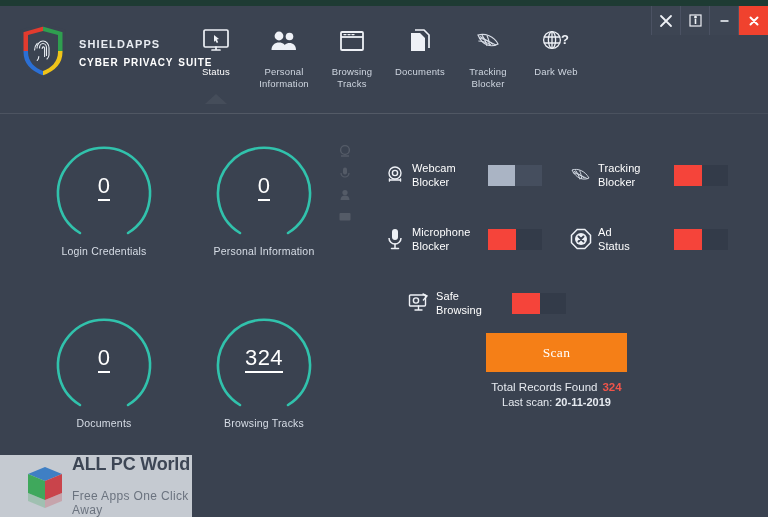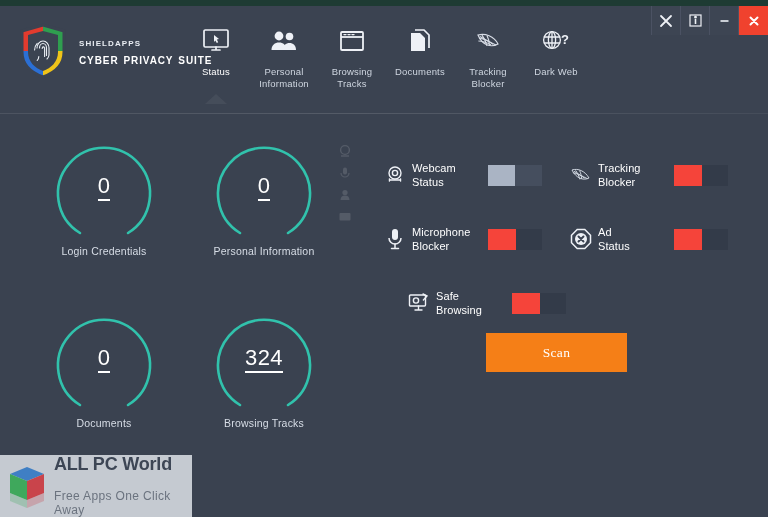--- a/index.html
+++ b/index.html
@@ -20,21 +20,21 @@
     background:#3b4351;
   }
   .header:after{
     content:"";position:absolute;left:0;bottom:0;width:768px;height:1px;
     background:linear-gradient(to right,rgba(255,255,255,.09),rgba(255,255,255,.13) 45%,rgba(255,255,255,.05));
   }
   .brand{position:absolute;left:16px;top:16px;display:flex;align-items:center;gap:9px;}
   .brand-logo{width:54px;height:58px;position:relative;flex:none;}
   .brand-text{line-height:1.15;padding-top:2px;}
   .brand-l1{
-    font-size:11px;color:#e8ecf2;letter-spacing:1.1px;font-weight:bold;
+    font-size:15px;color:#e8ecf2;letter-spacing:1.1px;font-weight:bold;
     font-variant:small-caps;text-transform:lowercase;
   }
   .brand-l2{
     font-size:14.5px;color:#ffffff;letter-spacing:.9px;font-weight:bold;
     font-variant:small-caps;text-transform:lowercase;margin-top:2px;
   }
   
   .nav{position:absolute;left:182px;top:14px;display:flex;align-items:flex-start;}
   .nav-item{
     width:68px;display:flex;flex-direction:column;align-items:center;
@@ -98,21 +98,21 @@
   }
   .scan-info{margin-top:9px;width:141px;text-align:center;}
   .records{font-size:11.5px;color:#e6eaf0;white-space:nowrap;}
   .records b{color:#f0544a;font-weight:bold;margin-left:5px;}
   .lastscan{font-size:11px;color:#e6eaf0;margin-top:3px;white-space:nowrap;}
   .lastscan b{font-weight:bold;margin-left:3px;}
   
   .wm{
     position:absolute;left:0;top:455px;width:192px;height:62px;
     background:rgba(233,236,241,.80);display:flex;align-items:center;gap:4px;
-    padding-left:4px;box-sizing:border-box;
+    padding-left:22px;box-sizing:border-box;
   }
   .wm-logo{width:46px;height:46px;flex:none;}
   .wm-t1{font-size:18px;font-weight:bold;color:#3d4655;letter-spacing:-.2px;line-height:19px;}
   .wm-t2{font-size:12px;color:#6b737f;letter-spacing:.35px;margin-top:15px;}
   .topstrip{position:absolute;left:0;top:0;width:768px;height:6px;background:#1e3b33;}
 </style>
 </head>
 <body>
 
 <div class="topstrip"></div>
@@ -348,21 +348,21 @@
         <div class="tg">
           <div class="tg-ico">
             <svg width="22" height="22" viewBox="0 0 22 22" fill="none" stroke="#eef1f6" stroke-width="1.4">
               <circle cx="11" cy="9" r="6"></circle>
                 <circle cx="11" cy="9" r="2.6"></circle>
               <path d="M5 17.5 a2 2 0 0 0 0 -3 M17 17.5 a2 2 0 0 1 0 -3"></path>
               <path d="M5.5 16 h11" stroke-linecap="round"></path>
             </svg>
           </div>
           <div class="tg-lab" style="white-space:pre-line">Webcam
-Status</div>
+Blocker</div>
           <div class="switch grey">
             <div class="track"></div>
             <div class="knob"></div>
           </div>
         </div>
 
         <div class="tg">
           <div class="tg-ico">
             <svg width="24" height="20" viewBox="0 0 24 20" fill="none" stroke="#cfd6e0" stroke-width="1">
               <path d="M3 5 c6 -2 13 1 17 8 c-6 3 -13 0 -17 -8z"></path>
@@ -427,20 +427,28 @@
             <div class="track"></div>
             <div class="knob"></div>
           </div>
         </div>
 
       </div>
     </div>
 
     <div class="scan-wrap">
       <button class="scan-btn">Scan</button>
+      <div class="scan-info">
+        <div class="records">
+          <span>Total Records Found</span><b>324</b>
+        </div>
+        <div class="lastscan">
+          <span>Last scan:</span><b>20-11-2019</b>
+        </div>
+      </div>
     </div>
 
   </div>
 </div>
 
 <div class="wm">
   <div class="wm-logo">
     <svg viewBox="0 0 46 46" width="46" height="46">
       <polygon points="23,4 40,11 23,18 6,11" fill="#3f7fc4"></polygon>
       <polygon points="6,11 23,18 23,37 6,30" fill="#3fa85c"></polygon>

